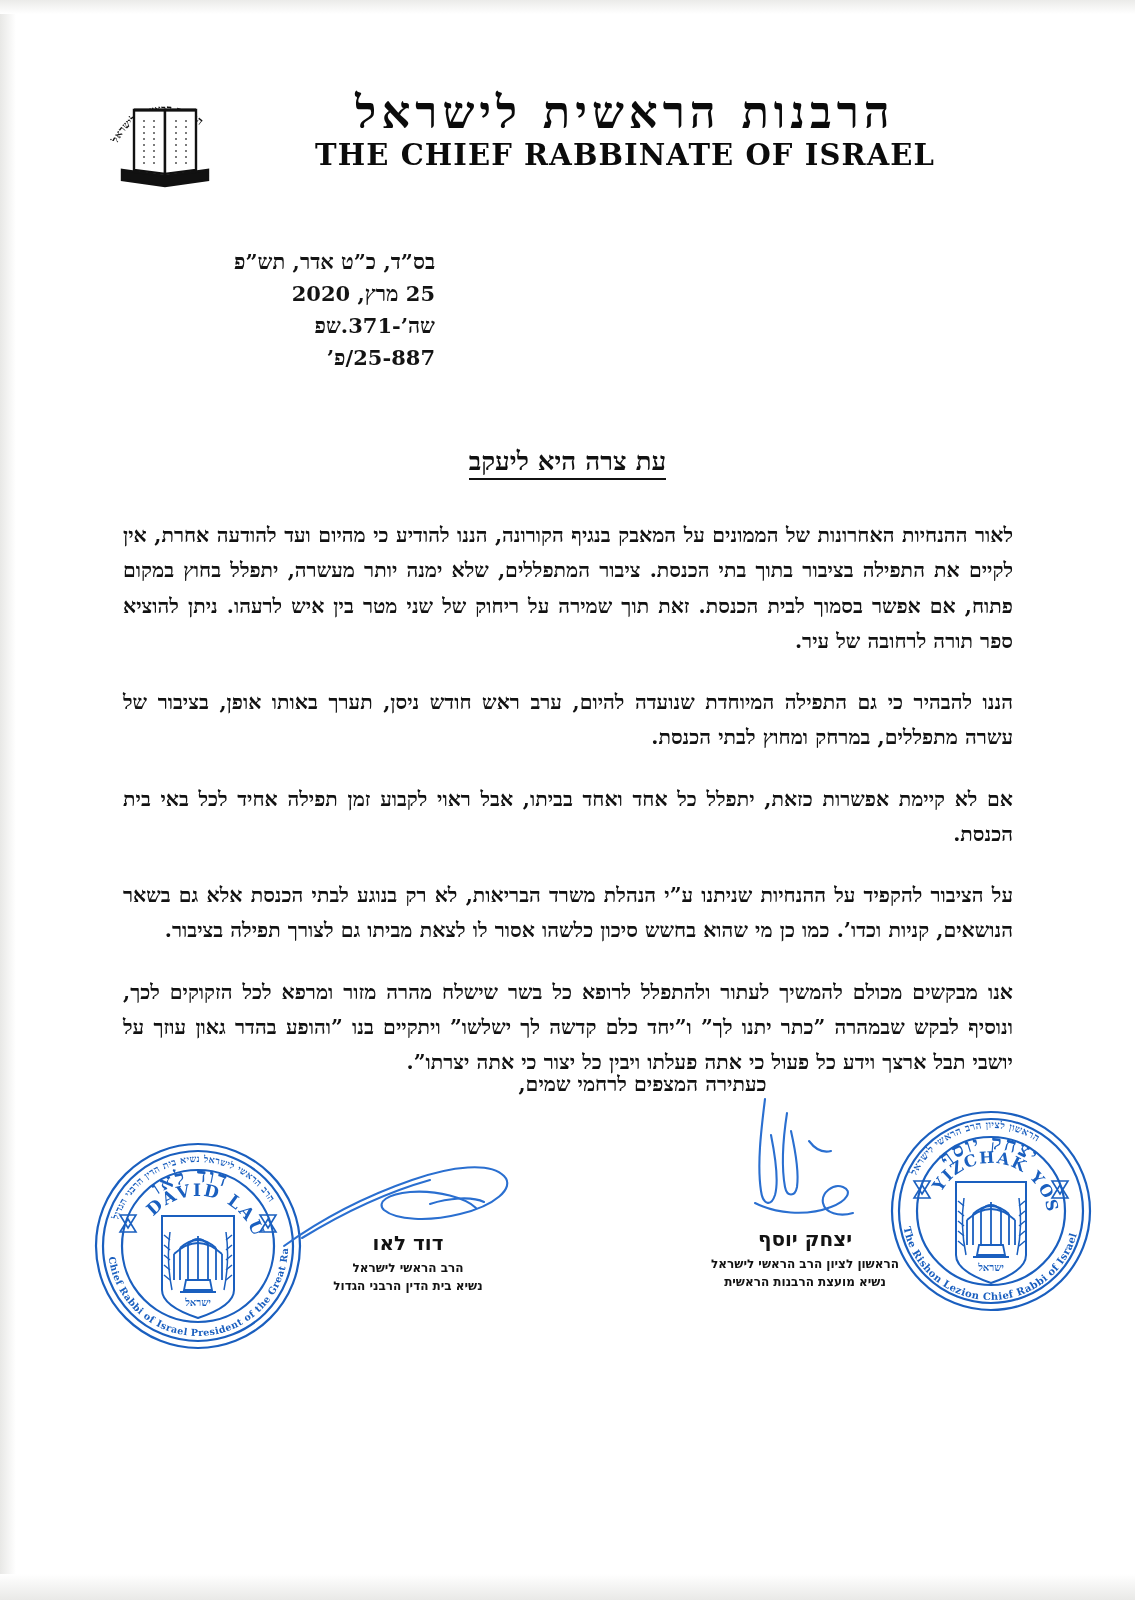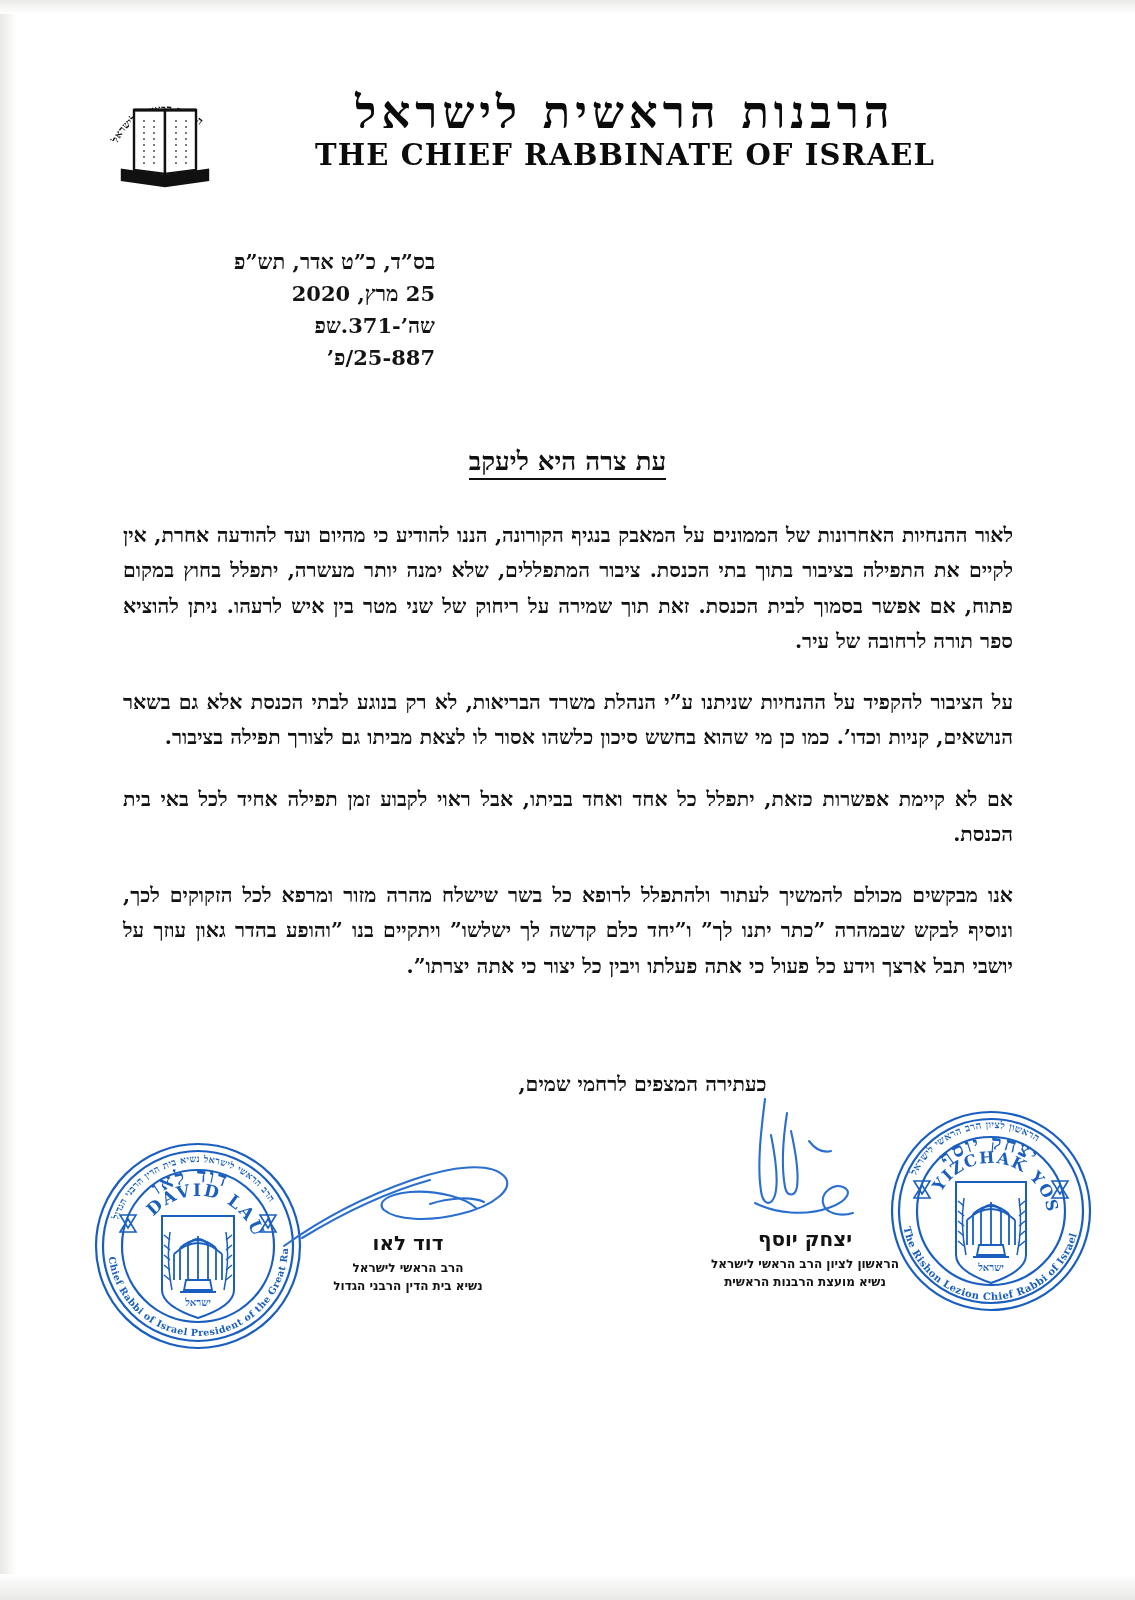--- a/index.html
+++ b/index.html
@@ -225,22 +225,23 @@
     <div>שה’-371.שפ</div>
     <div>25-887/פ’</div>
   </div>
 
   <div class="doc-title">
     <span>עת צרה היא ליעקב</span>
   </div>
 
   <div class="body-copy">
     <p>לאור ההנחיות האחרונות של הממונים על המאבק בנגיף הקורונה, הננו להודיע כי מהיום ועד להודעה אחרת, אין לקיים את התפילה בציבור בתוך בתי הכנסת. ציבור המתפללים, שלא ימנה יותר מעשרה, יתפלל בחוץ במקום פתוח, אם אפשר בסמוך לבית הכנסת. זאת תוך שמירה על ריחוק של שני מטר בין איש לרעהו. ניתן להוציא ספר תורה לרחובה של עיר.</p>
+    <p>הננו להבהיר כי גם התפילה המיוחדת שנועדה להיום, ערב ראש חודש ניסן, תערך באותו אופן, בציבור של עשרה מתפללים, במרחק ומחוץ לבתי הכנסת.</p>
+    <p>אם לא קיימת אפשרות כזאת, יתפלל כל אחד ואחד בביתו, אבל ראוי לקבוע זמן תפילה אחיד לכל באי בית הכנסת.</p>
     <p>על הציבור להקפיד על ההנחיות שניתנו ע”י הנהלת משרד הבריאות, לא רק בנוגע לבתי הכנסת אלא גם בשאר הנושאים, קניות וכדו’. כמו כן מי שהוא בחשש סיכון כלשהו אסור לו לצאת מביתו גם לצורך תפילה בציבור.</p>
-    <p>אם לא קיימת אפשרות כזאת, יתפלל כל אחד ואחד בביתו, אבל ראוי לקבוע זמן תפילה אחיד לכל באי בית הכנסת.</p>
     <p>אנו מבקשים מכולם להמשיך לעתור ולהתפלל לרופא כל בשר שישלח מהרה מזור ומרפא לכל הזקוקים לכך, ונוסיף לבקש שבמהרה ”כתר יתנו לך” ו”יחד כלם קדשה לך ישלשו” ויתקיים בנו ”והופע בהדר גאון עוזך על יושבי תבל ארצך וידע כל פעול כי אתה פעלתו ויבין כל יצור כי אתה יצרתו”.</p>
   </div>
 
   <div class="closing">כעתירה המצפים לרחמי שמים,</div>
 
   <div class="seal seal-left">
     <svg viewBox="0 0 212 212" width="212" height="212" aria-hidden="true">
       <defs>
         <path id="ringOuterL" d="M 106,206 A 100,100 0 1 1 106,206.1" fill="none"></path>
         <path id="ringEngL" d="M 16,106 A 90,90 0 0 0 196,106" fill="none"></path>

